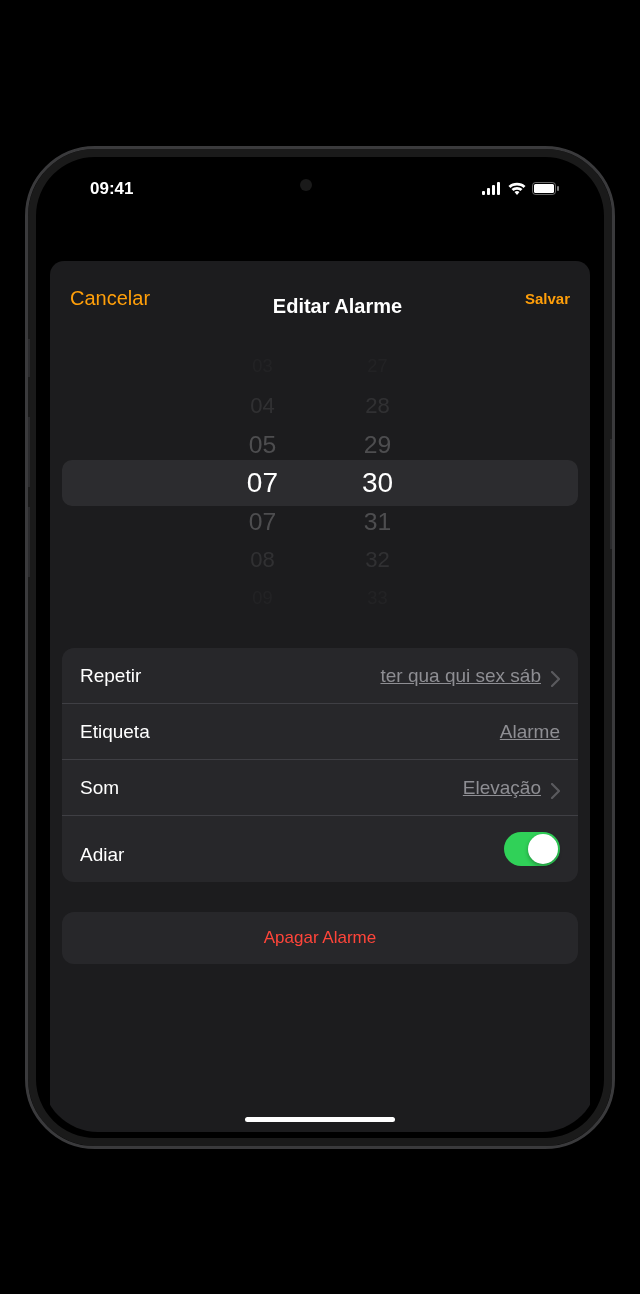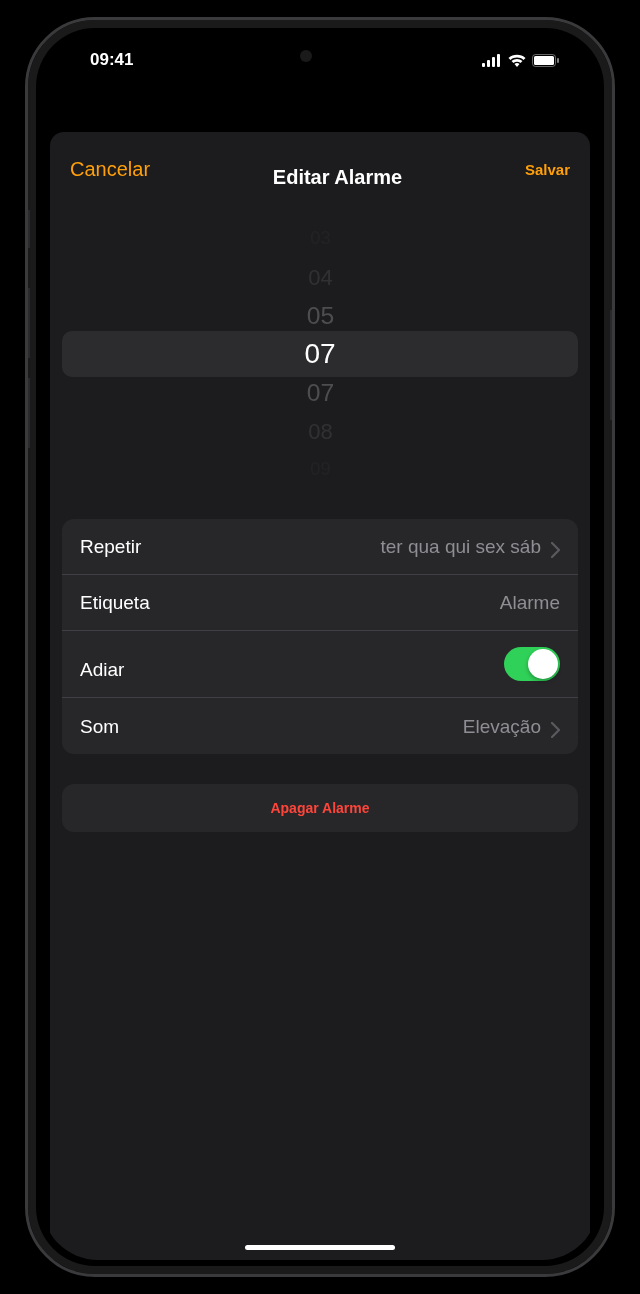--- a/index.html
+++ b/index.html
@@ -12,21 +12,21 @@
     body {
       width: 640px;
       height: 1294px;
       background: #000;
       display: flex;
       align-items: center;
       justify-content: center;
     }
     .phone-frame {
       width: 590px;
-      height: 1260px;
+      height: 1003px;
       background: #000;
       border: 3px solid #3a3a3c;
       border-radius: 70px;
       position: relative;
       overflow: hidden;
       box-shadow: inset 0 0 0 8px #1a1a1a;
     }
     .screen {
       position: absolute;
       top: 14px;
@@ -190,20 +190,21 @@
       border-bottom: none;
     }
     .row-label {
       color: #fff;
       font-size: 19px;
       flex: 1;
     }
     .row-value {
       color: #8e8e93;
       font-size: 19px;
+      text-decoration: underline;
     }
     .chevron {
       color: #5a5a5e;
       margin-left: 10px;
       display: flex;
       align-items: center;
     }
     .toggle {
       width: 56px;
       height: 34px;
@@ -221,22 +222,21 @@
       border-radius: 50%;
       box-shadow: 0 2px 4px rgba(0,0,0,0.3);
     }
     .delete-button {
       margin: 30px 12px 0;
       background: rgba(120, 120, 128, 0.12);
       border-radius: 12px;
       text-align: center;
       padding: 16px;
       color: #ff453a;
-      font-size: 14px;
-      font-weight: bold;
+      font-size: 17px;
     }
     .home-indicator {
       position: absolute;
       bottom: 10px;
       left: 50%;
       transform: translateX(-50%);
       width: 150px;
       height: 5px;
       background: #fff;
       border-radius: 3px;
@@ -329,52 +329,61 @@
         <div class="picker-columns">
           <div class="picker-col">
             <div class="picker-item fade-3">03</div>
             <div class="picker-item fade-2">04</div>
             <div class="picker-item fade-1">05</div>
             <div class="picker-item selected">07</div>
             <div class="picker-item fade-1">07</div>
             <div class="picker-item fade-2">08</div>
             <div class="picker-item fade-3">09</div>
           </div>
+          <div class="picker-col">
+            <div class="picker-item fade-3">27</div>
+            <div class="picker-item fade-2">28</div>
+            <div class="picker-item fade-1">29</div>
+            <div class="picker-item selected">30</div>
+            <div class="picker-item fade-1">31</div>
+            <div class="picker-item fade-2">32</div>
+            <div class="picker-item fade-3">33</div>
+          </div>
         </div>
       </div>
 
       <div class="settings-group">
         <div class="settings-row">
           <div class="row-label">Repetir</div>
           <div class="row-value">ter qua qui sex sáb</div>
           <span class="chevron">
             <svg width="9" height="16" viewBox="0 0 9 16">
                 <path d="M1 1 L8 8 L1 15" stroke="#5a5a5e" stroke-width="2.2" fill="none" stroke-linecap="round" stroke-linejoin="round"></path>
               </svg>
           </span>
         </div>
         <div class="settings-row">
           <div class="row-label">Etiqueta</div>
           <div class="row-value">Alarme</div>
         </div>
         <div class="settings-row">
-          <div class="row-label">Adiar</div>
-          <div class="toggle">
-            <div class="toggle-knob"></div>
-          </div>
-        </div>
-        <div class="settings-row">
           <div class="row-label">Som</div>
           <div class="row-value">Elevação</div>
           <span class="chevron">
             <svg width="9" height="16" viewBox="0 0 9 16">
                 <path d="M1 1 L8 8 L1 15" stroke="#5a5a5e" stroke-width="2.2" fill="none" stroke-linecap="round" stroke-linejoin="round"></path>
               </svg>
           </span>
         </div>
+        <div class="settings-row">
+          <div class="row-label">Adiar</div>
+          <div class="toggle">
+            <div class="toggle-knob"></div>
+          </div>
+        </div>
       </div>
 
       <div class="delete-button">Apagar Alarme</div>
     </div>
 
     <div class="home-indicator"></div>
   </div>
 </div>
 
 </body></html>

